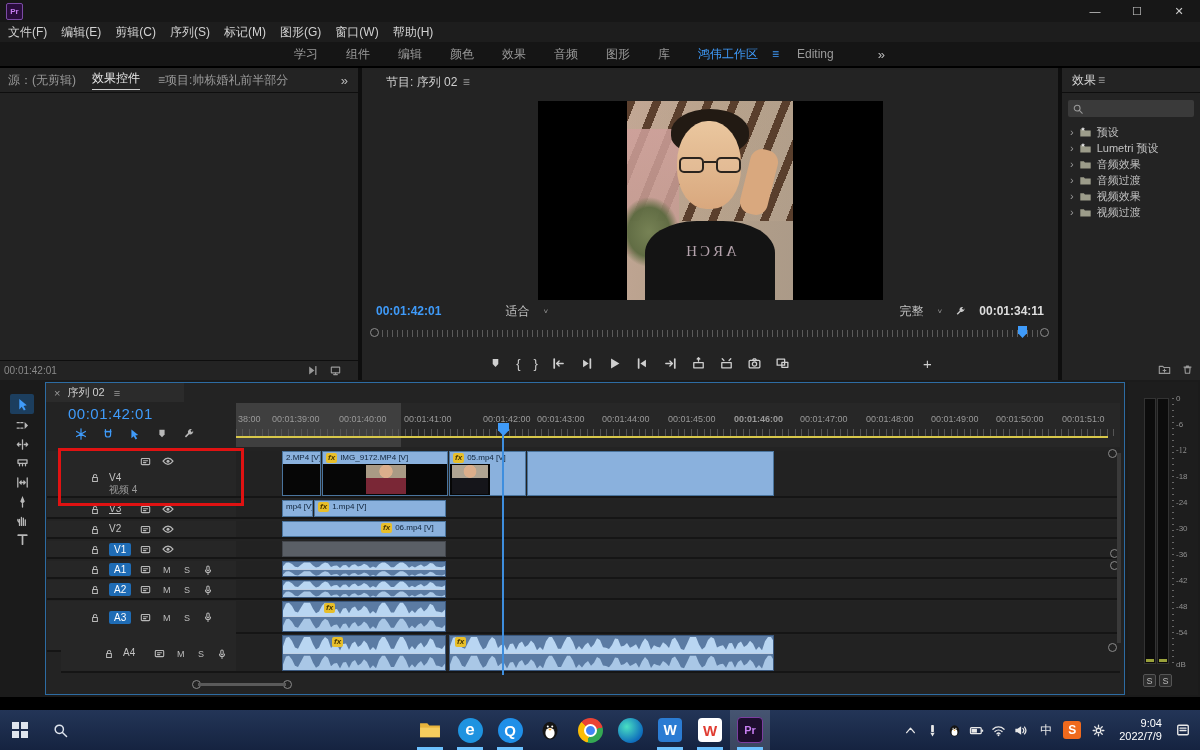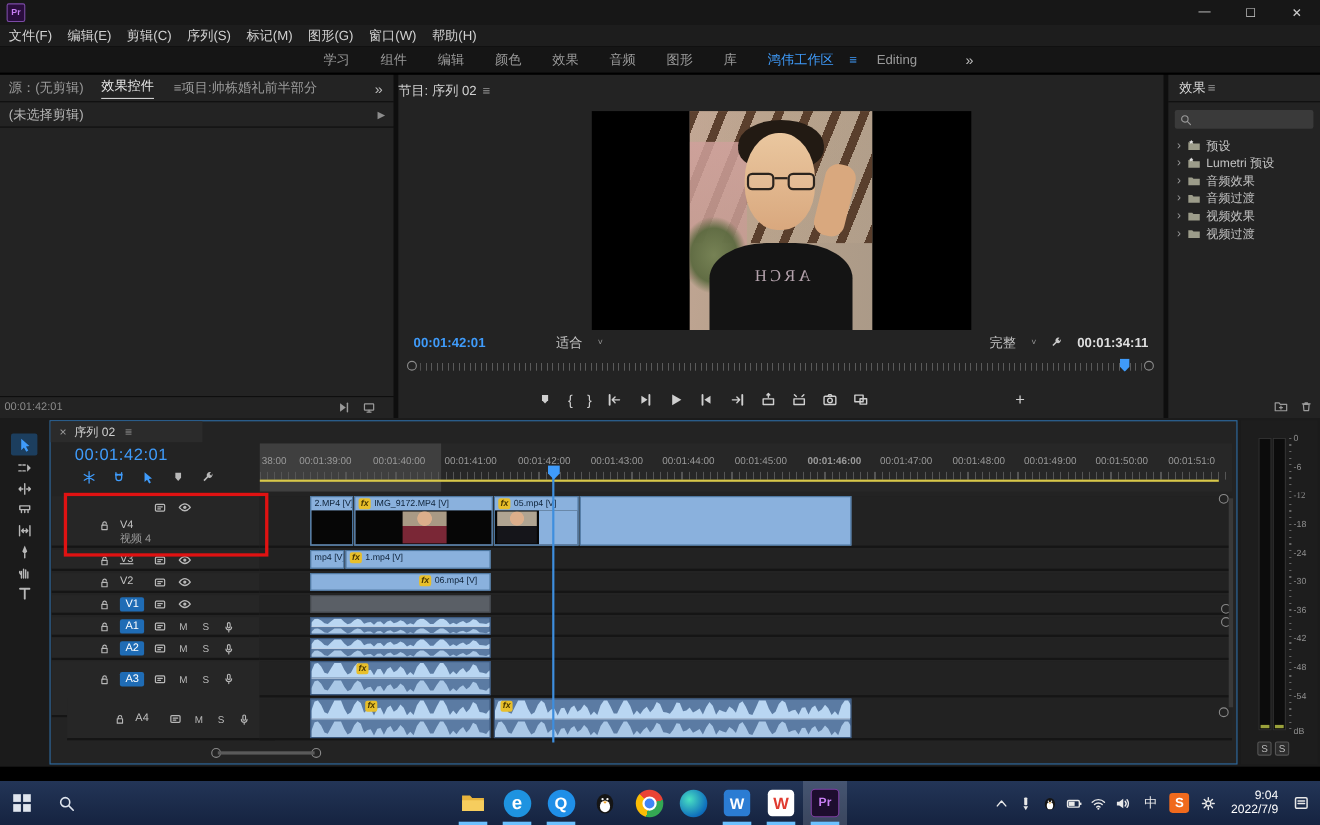--- a/index.html
+++ b/index.html
@@ -34,21 +34,21 @@
 
   
   #left-panel{left:0;top:68px;width:358px;height:312px;}
   #noclip-row{height:22px;display:flex;align-items:center;font-size:12px;color:#b5b5b5;border-bottom:1px solid #0e0e0e;padding:0 8px;}
   #noclip-row .chev{margin-left:auto;color:#8d8d8d;font-size:9px;}
   #left-bottom{position:absolute;left:0;bottom:0;width:358px;height:20px;border-top:1px solid #0e0e0e;display:flex;align-items:center;font-size:10px;color:#8a8a8a;padding:0 4px;box-sizing:border-box;}
   #left-bottom .bt-ics{margin-left:auto;display:flex;gap:10px;margin-right:12px;}
 
   
   #program-panel{left:362px;top:68px;width:696px;height:312px;}
-  #program-tab{font-size:12px;color:#d0d0d0;padding:6px 0 0 0;}
+  #program-tab{font-size:12px;color:#d0d0d0;padding:6px 0 0 24px;}
   #video-frame{position:absolute;left:176px;top:33px;width:345px;height:199px;background:#000;}
   #portrait{position:absolute;left:89px;top:0;width:166px;height:199px;background:linear-gradient(100deg,#c2a695 0%,#b5a08a 45%,#ab9a88 100%);overflow:hidden;}
   .pergola{position:absolute;left:0;top:0;width:166px;height:120px;
      background:repeating-linear-gradient(112deg, rgba(74,46,28,0.85) 0 8px, rgba(196,172,146,0.18) 8px 24px);}
   .building{position:absolute;left:0;top:28px;width:52px;height:125px;background:linear-gradient(#cfa09b,#c29a90);opacity:.85;}
   .greens{position:absolute;left:-8px;top:96px;width:60px;height:70px;background:radial-gradient(closest-side,#6e7f4e,#57683c 70%,transparent);opacity:.9;}
   .hair{position:absolute;left:44px;top:8px;width:78px;height:46px;background:#221a13;border-radius:50% 50% 42% 42%;}
   .face{position:absolute;left:50px;top:20px;width:64px;height:88px;background:linear-gradient(#eac79f,#d9a87e);border-radius:48% 48% 46% 46%;}
   .glasses{position:absolute;left:52px;top:56px;width:62px;height:17px;}
   .lens{position:absolute;top:0;width:25px;height:16px;border:2px solid #2b241e;border-radius:5px;background:rgba(255,255,255,0.07);box-sizing:border-box;}
@@ -185,24 +185,20 @@
   </div>
 
 <div id="left-panel" class="abs panel">
   <div class="ptabs" id="left-tabs">
       <span class="ptab">源：(无剪辑)</span>
       <span class="ptab active">效果控件</span>
       <span class="pmenu">≡</span>
       <span class="ptab">项目:帅栋婚礼前半部分</span>
       <span style="margin-left: auto; margin-right: 10px; color: rgb(187, 187, 187); font-size: 13px;">»</span>
     </div>
-  <div id="noclip-row">
-    <span>(未选择剪辑)</span>
-    <span class="chev">▶</span>
-  </div>
   <div id="left-bottom">
     <span>00:01:42:01</span>
     <span class="bt-ics" id="left-bottom-icons">
         <span class="ic">
           <svg width="13" height="13" viewBox="0 0 14 14" fill="none" stroke="#9a9a9a" stroke-width="1.2" stroke-linecap="round" stroke-linejoin="round">
             <path d="M3.4 2.8L9 7l-5.6 4.2z" fill="#9a9a9a" stroke="none"></path>
             <path d="M10.6 2.8v8.4" stroke-width="1.4"></path>
           </svg>
         </span>
         <span class="ic">
@@ -550,21 +546,21 @@
           </span>
         </span>
       </div>
     <div id="ruler">
       <div class="workarea"></div>
       <div id="rlabels">
           <span class="rlabel" style="left: 2px;">38:00</span>
           <span class="rlabel" style="left: 36px;">00:01:39:00</span>
           <span class="rlabel" style="left: 103px;">00:01:40:00</span>
           <span class="rlabel" style="left: 168px;">00:01:41:00</span>
-          <span class="rlabel" style="left: 235px; text-align: right;">00:01:42:00</span>
+          <span class="rlabel" style="left: 247px; text-align: right;">00:01:42:00</span>
           <span class="rlabel" style="left: 301px;">00:01:43:00</span>
           <span class="rlabel" style="left: 366px;">00:01:44:00</span>
           <span class="rlabel" style="left: 432px;">00:01:45:00</span>
           <span class="rlabel" style="left: 498px; font-weight: bold;">00:01:46:00</span>
           <span class="rlabel" style="left: 564px;">00:01:47:00</span>
           <span class="rlabel" style="left: 630px;">00:01:48:00</span>
           <span class="rlabel" style="left: 695px;">00:01:49:00</span>
           <span class="rlabel" style="left: 760px;">00:01:50:00</span>
           <span class="rlabel" style="left: 826px;">00:01:51:0</span>
         </div>

